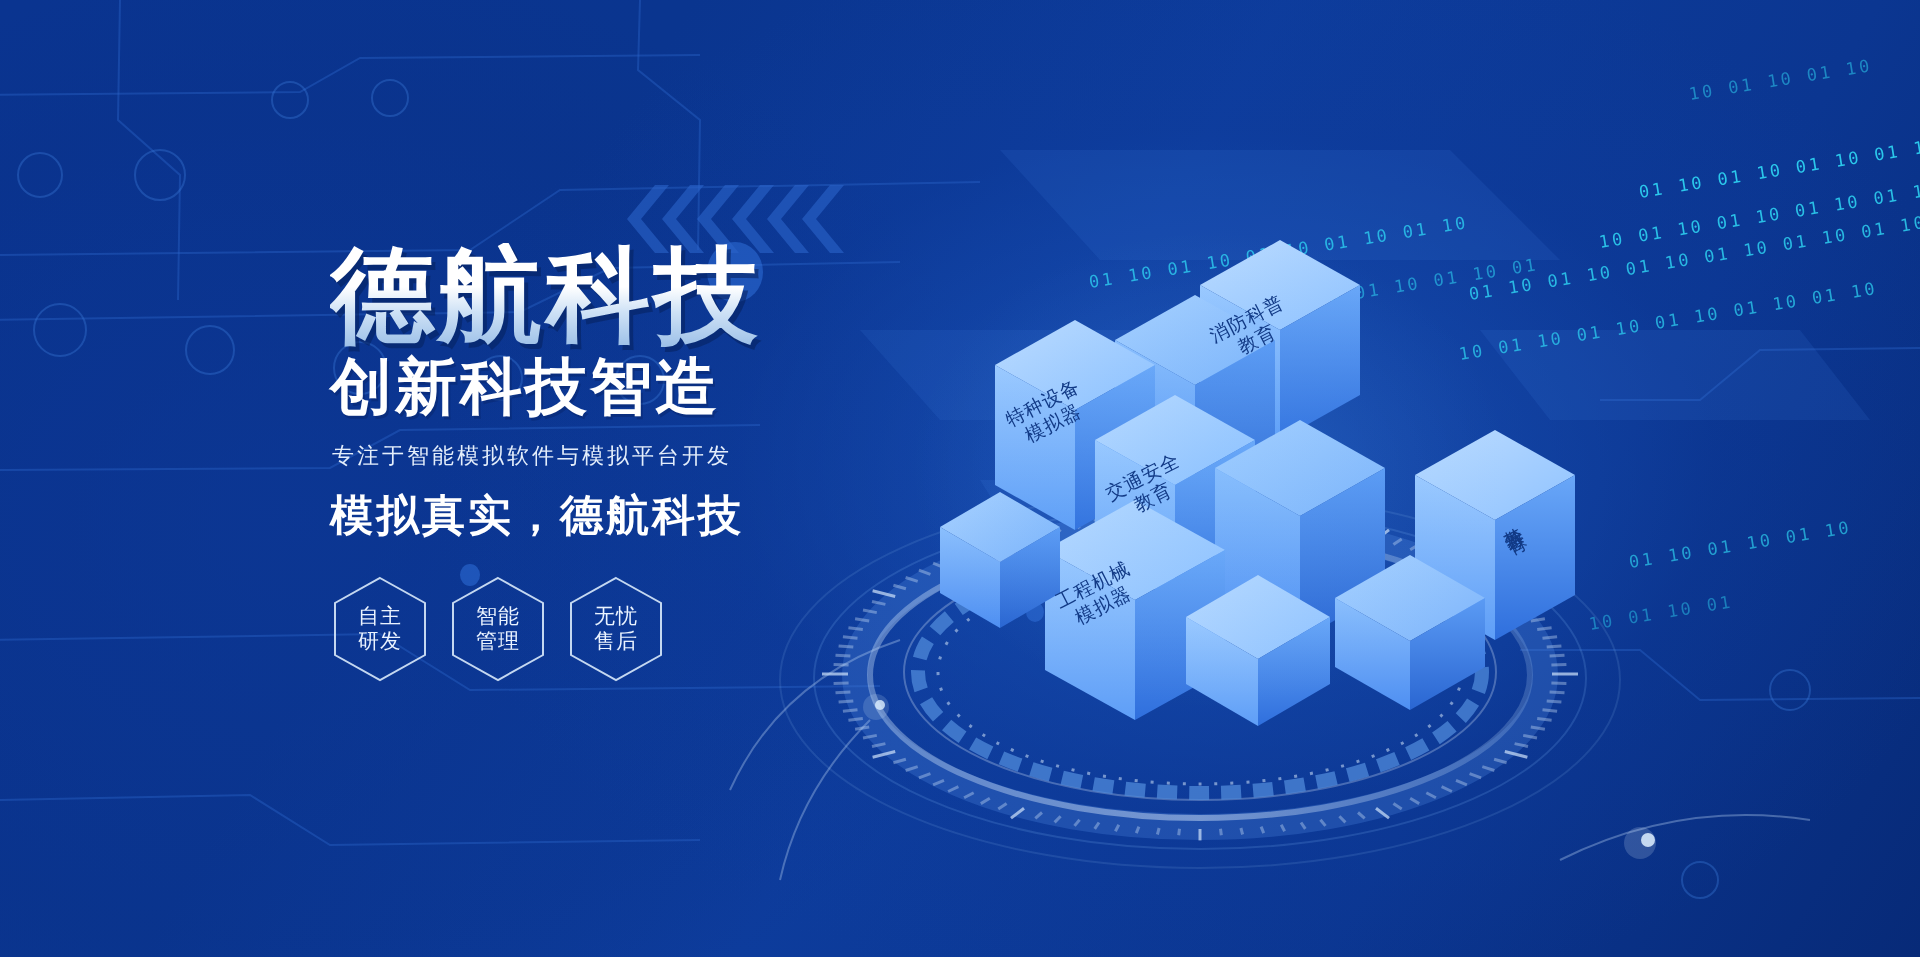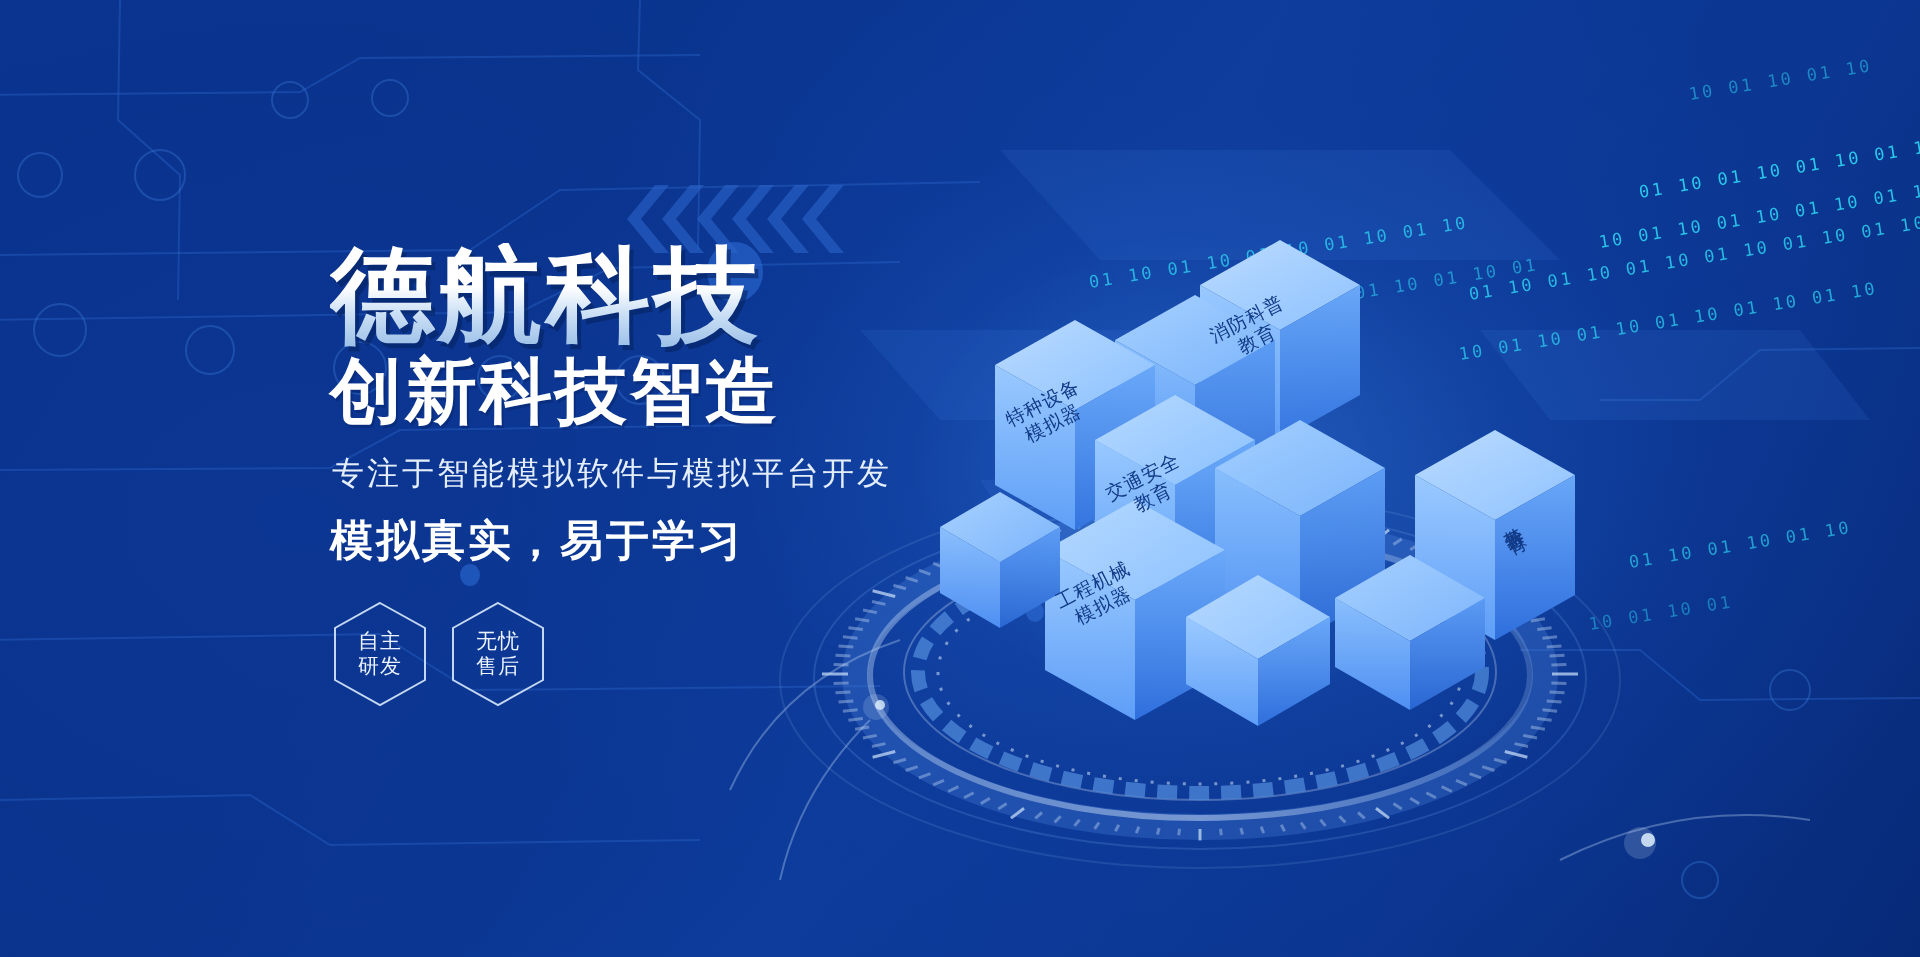--- a/index.html
+++ b/index.html
@@ -28,31 +28,31 @@
     letter-spacing:4px;
     background:linear-gradient(180deg,#ffffff 0%,#ffffff 42%,#cfe2f6 66%,#9cc0e8 100%);
     -webkit-background-clip:text;
     background-clip:text;
     color:transparent;
     filter:drop-shadow(4px 5px 0px rgba(6,32,92,0.55));
     margin:0 0 6px 0;
     white-space:nowrap;
   }
   .brand2{
-    font-size:72px;
+    font-size:62px;
     line-height:1.05;
     font-weight:700;
     letter-spacing:3px;
     color:#ffffff;
     margin:7px 0 22px 0;
     white-space:nowrap;
     text-shadow:2px 3px 0 rgba(7,36,104,0.45);
   }
   .sub1{
-    font-size:32px;
+    font-size:22px;
     letter-spacing:3px;
     color:#e4eefb;
     font-weight:400;
     margin:0 0 16px 2px;
     white-space:nowrap;
   }
   .sub2{
     font-size:43px;
     font-weight:700;
     letter-spacing:3px;
@@ -390,37 +390,46 @@
       <circle cx="1640" cy="843" r="16" opacity="0.18"></circle>
       <circle cx="880" cy="705" r="5" opacity="0.8"></circle>
       <circle cx="876" cy="707" r="13" opacity="0.16"></circle>
     </g>
   </svg>
 
   <div class="textblock">
     <div class="brand">德航科技</div>
     <div class="brand2">创新科技智造</div>
     <div class="sub1">专注于智能模拟软件与模拟平台开发</div>
-    <div class="sub2">模拟真实，易于学习</div>
+    <div class="sub2">模拟真实，德航科技</div>
 
     <div class="badges">
       <div class="badge">
         <svg width="96" height="108" viewBox="0 0 96 108">
           <polygon points="48,3 93,28 93,80 48,105 3,80 3,28" fill="none" stroke="#cfe0f6" stroke-opacity="0.95" stroke-width="2"></polygon>
         </svg>
         <div class="btxt">
           <div>自主</div>
           <div>研发</div>
         </div>
       </div>
       <div class="badge">
         <svg width="96" height="108" viewBox="0 0 96 108">
           <polygon points="48,3 93,28 93,80 48,105 3,80 3,28" fill="none" stroke="#cfe0f6" stroke-opacity="0.95" stroke-width="2"></polygon>
         </svg>
         <div class="btxt">
+          <div>智能</div>
+          <div>管理</div>
+        </div>
+      </div>
+      <div class="badge">
+        <svg width="96" height="108" viewBox="0 0 96 108">
+          <polygon points="48,3 93,28 93,80 48,105 3,80 3,28" fill="none" stroke="#cfe0f6" stroke-opacity="0.95" stroke-width="2"></polygon>
+        </svg>
+        <div class="btxt">
           <div>无忧</div>
           <div>售后</div>
         </div>
       </div>
     </div>
   </div>
 
   <div class="cubelabel" style="left:1008px;top:390px;transform:rotate(-27deg);">
     <div>特种设备</div>
     <div>模拟器</div>

